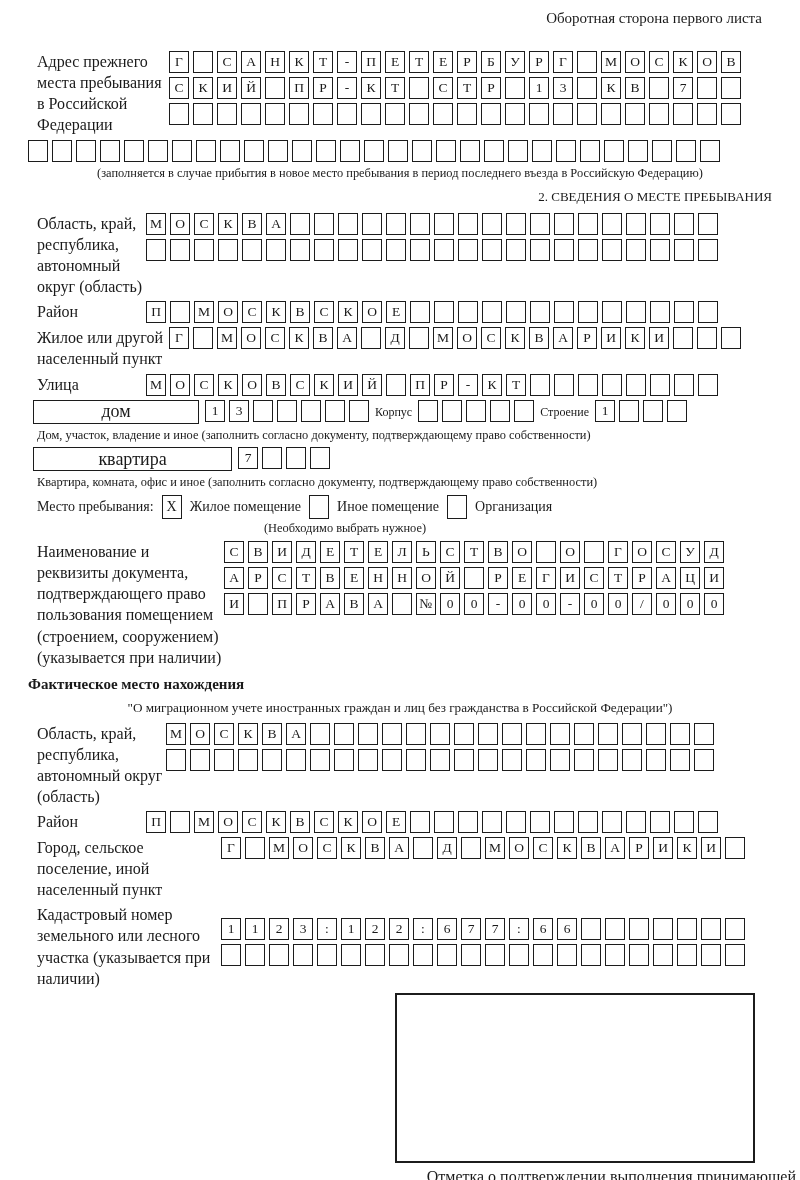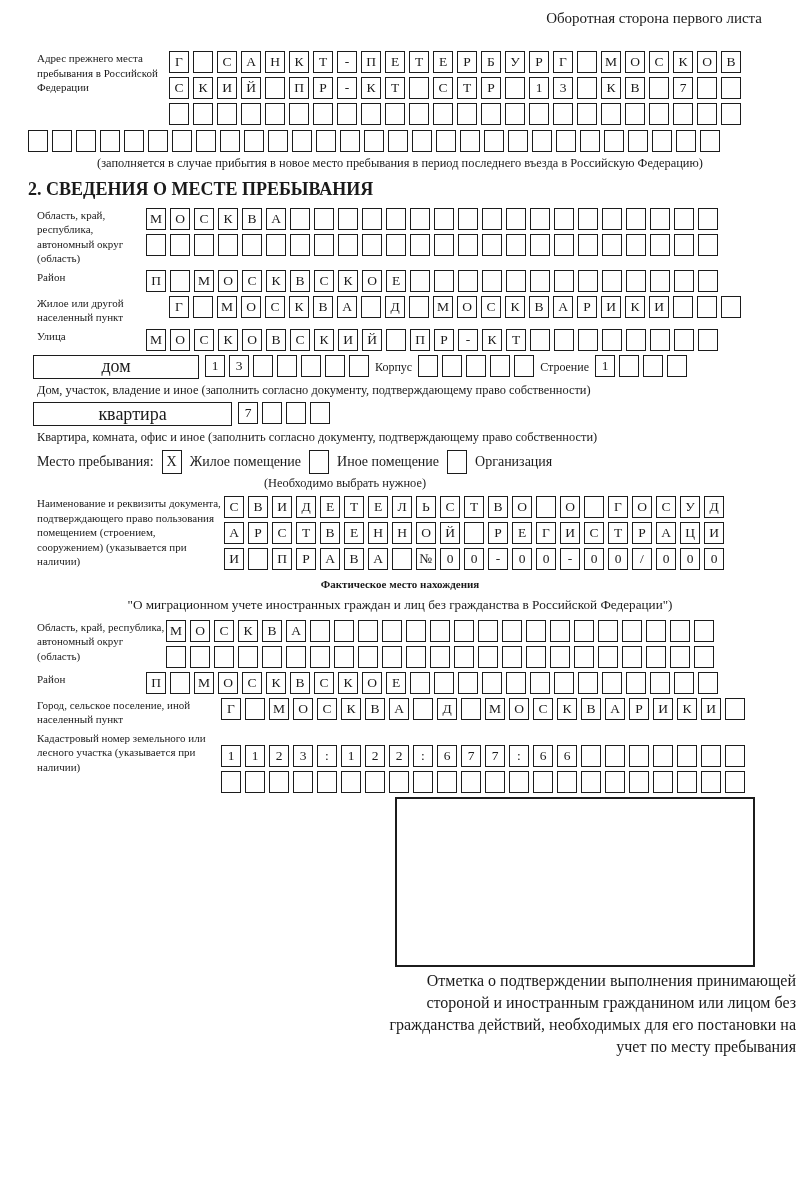--- a/index.html
+++ b/index.html
@@ -1,48 +1,48 @@
 <!DOCTYPE html>
 <html><head>
 <meta charset="utf-8">
 <style>
   html,body{margin:0;padding:0;background:#fff;}
   body{width:800px;height:1180px;overflow:hidden;color:#1a1a1a;
        font-family:"Liberation Serif","DejaVu Serif",serif;}
   .page{padding:10px 28px 0 28px;position:relative;}
   .title-right{text-align:right;font-size:15px;padding-right:10px;margin-bottom:24px;}
   .row{display:flex;align-items:flex-start;}
-  .lbl{font-size:11px;line-height:1.32;flex:none;margin-left:9px;}
+  .lbl{font-size:16px;line-height:1.32;flex:none;margin-left:9px;}
   .w141{width:132px;}
   .w118{width:109px;}
   .w138{width:129px;}
   .w196{width:187px;}
   .w193{width:184px;}
   .cells{display:flex;flex-direction:column;gap:4px;}
   .cellrow{display:flex;gap:4px;flex:none;}
   .cell{width:20px;height:22px;border:1.5px solid #1c1c1c;box-sizing:border-box;
         display:flex;align-items:center;justify-content:center;
         font-size:13.5px;flex:none;background:#fff;}
   .mb4{margin-bottom:4px;} .mb6{margin-bottom:6px;} .mt4{margin-top:4px;}
   .fullrow{margin-top:5px;}
   .note{font-size:12.4px;line-height:1.25;}
   .center{text-align:center;}
-  .sect{font-weight:bold;font-size:18px;text-align:left;margin:7px 0 8px 0;}
+  .sect{font-weight:normal;font-size:13px;text-align:right;margin:7px 0 8px 0;}
   .widebox{border:1.5px solid #1c1c1c;height:24px;box-sizing:border-box;flex:none;
            display:flex;align-items:center;justify-content:center;font-size:18px;}
   .boxdom{width:166px;margin-left:5px;margin-right:6px;}
   .boxkv{width:199px;margin-left:5px;margin-right:6px;}
   .inline-lbl{font-size:12px;line-height:24px;flex:none;margin:0 6px;}
   .leftnote{margin-left:9px;margin-top:3px;margin-bottom:4px;}
   .stayrow{margin-left:9px;align-items:center;gap:8px;}
   .chk{width:20px;height:24px;border:1.5px solid #1c1c1c;box-sizing:border-box;flex:none;
        display:flex;align-items:center;justify-content:center;font-size:14px;}
   .staylbl{font-size:14px;}
   .staynote{width:560px;margin-left:37px;margin-top:2px;margin-bottom:5px;}
-  .facthdr{font-weight:bold;font-size:11px;text-align:center;margin:8px 0 6px 0;}
+  .facthdr{font-weight:bold;font-size:15px;text-align:left;margin:8px 0 6px 0;}
   .factnote{font-size:13.2px;text-align:center;line-height:1.35;}
   .cells-mt{margin-top:14px;}
   .bigbox{border:2px solid #1c1c1c;width:360px;height:170px;margin-left:367px;margin-top:4px;
           box-sizing:border-box;background:#fff;}
   .caption{width:414px;margin-left:354px;margin-top:3px;text-align:right;
            font-size:16px;line-height:1.38;}
 </style>
 </head>
 <body>
 

